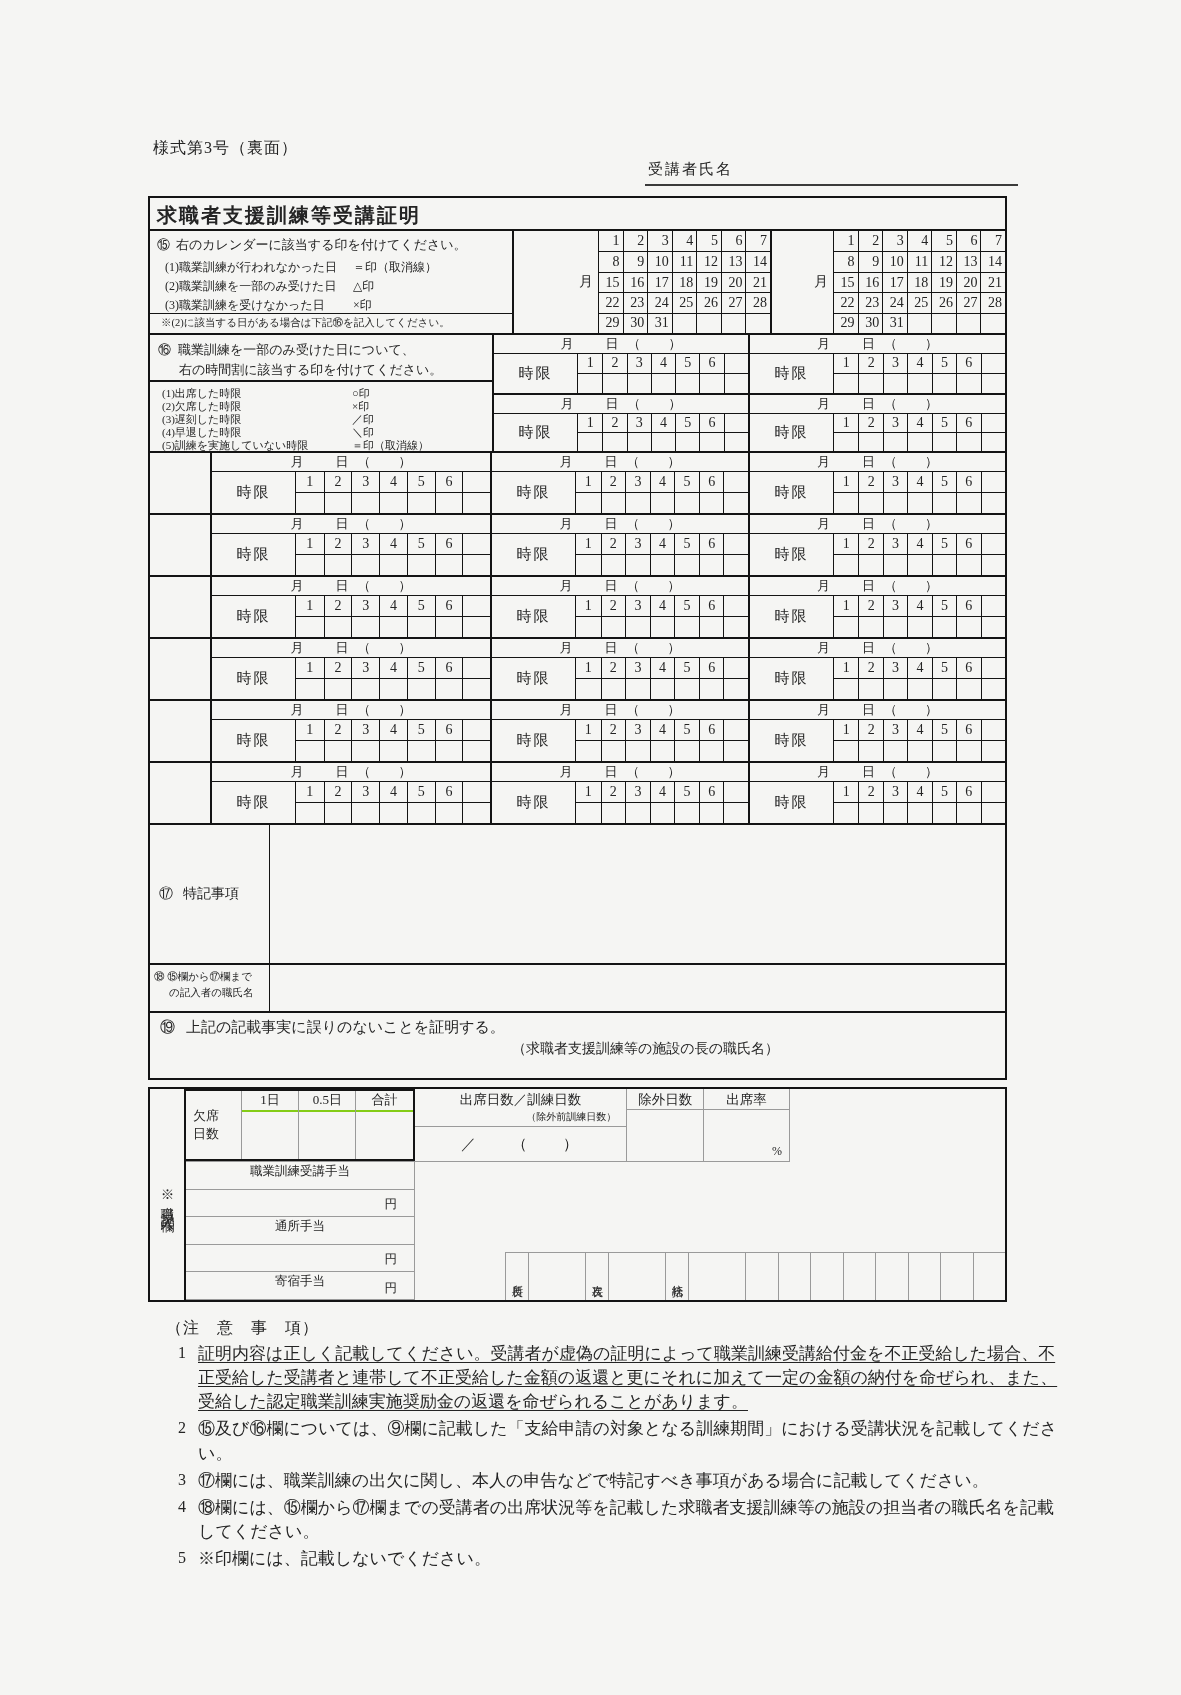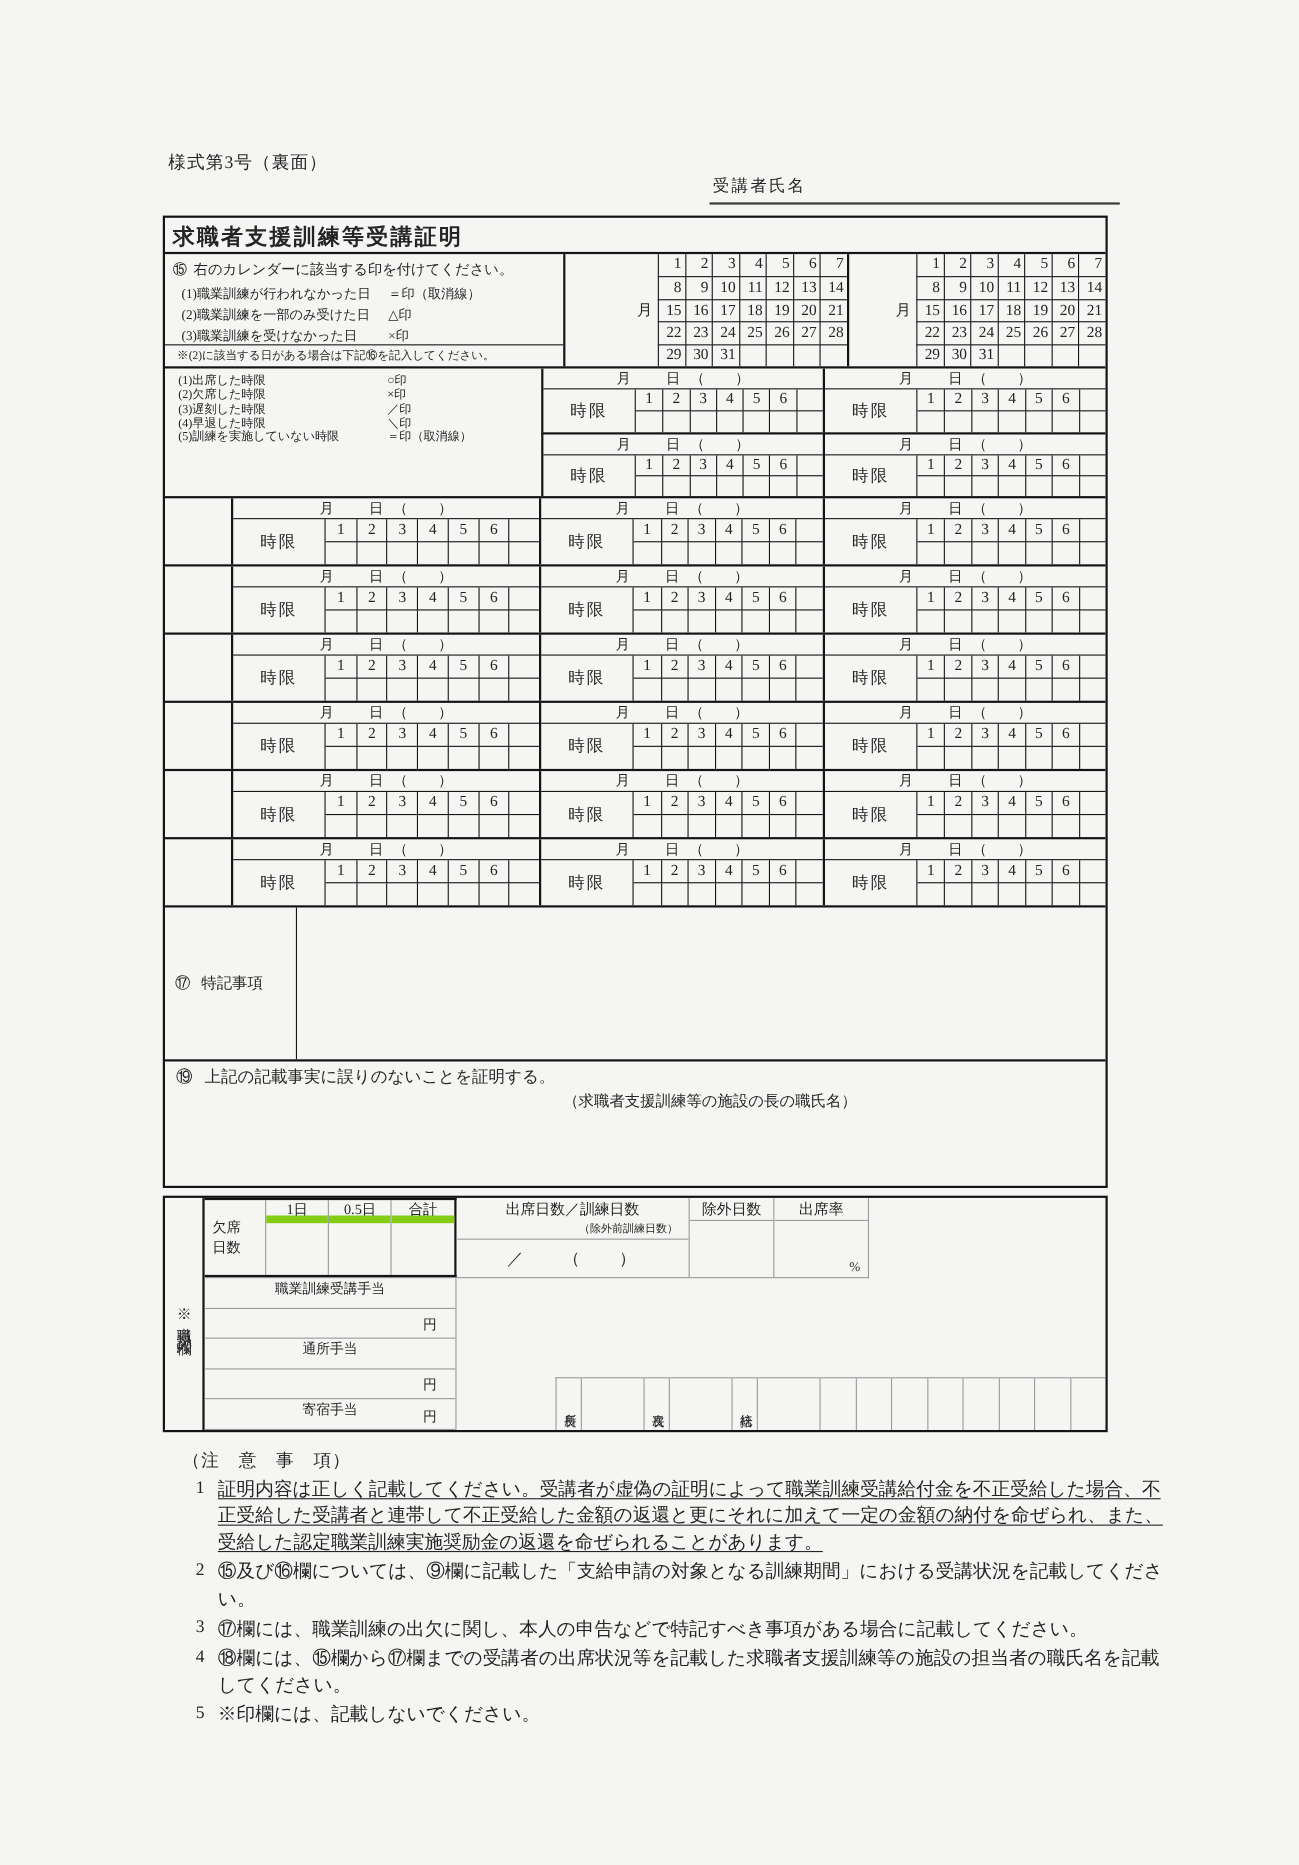--- a/index.html
+++ b/index.html
@@ -89,21 +89,21 @@
   
   .staff-box { position: absolute; left: 148px; top: 1087px; width: 859px; height: 215px; border: 2.5px solid #141414; display: flex; }
   .staff-vlabel { width: 36px; border-right: 2px solid #141414; display: flex; align-items: center; justify-content: center; }
   .staff-vlabel span { writing-mode: vertical-rl; font-size: 13.5px; letter-spacing: 3px; }
   .staff-content { flex: 1; position: relative; display: flex; flex-direction: column; }
   .stats-row { height: 74px; width: 604px; display: flex; border-right: 1px solid #9a9a9a; border-bottom: 1px solid #9a9a9a; }
   .absence-table { width: 229px; border: 2px solid #141414; border-left: none; display: flex; }
   .absence-label { width: 56px; border-right: 1px solid #9a9a9a; display: flex; flex-direction: column; justify-content: center; padding-left: 7px; font-size: 13px; line-height: 1.35; }
   .absence-col { flex: 1; display: flex; flex-direction: column; }
   .absence-col + .absence-col { border-left: 1px solid #9a9a9a; }
-  .absence-col-header { height: 21px; border-bottom: 7px solid #84cc16; text-align: center; font-size: 13px; }
+  .absence-col-header { height: 21px; border-bottom: 2px solid #84cc16; text-align: center; font-size: 13px; }
   .absence-col-value { flex: 1; }
   .att-cell { width: 213px; border-right: 1px solid #9a9a9a; display: flex; flex-direction: column; }
   .att-header { height: 21px; text-align: center; font-size: 13.5px; padding-top: 2px; }
   .att-sub { height: 17px; text-align: right; font-size: 10px; padding-right: 10px; border-bottom: 1px solid #9a9a9a; }
   .att-value { flex: 1; display: flex; align-items: center; justify-content: center; font-size: 15px; letter-spacing: 2px; }
   .excl-col { width: 77px; border-right: 1px solid #9a9a9a; display: flex; flex-direction: column; }
   .rate-col { width: 85px; display: flex; flex-direction: column; }
   .col-header { height: 21px; border-bottom: 1px solid #9a9a9a; text-align: center; font-size: 13.5px; padding-top: 2px; }
   .col-value { flex: 1; position: relative; }
   .pct { position: absolute; right: 7px; bottom: 2px; font-size: 12px; }
@@ -256,20 +256,24 @@
               <div class="cal-cell"></div>
               <div class="cal-cell"></div>
               <div class="cal-cell"></div>
             </div>
           </div>
       </div>
     </div>
 
     <div class="row-s16">
       <div class="s16-left">
+        <div class="s16-instr">
+          <div><span class="s16-num">⑯</span><span>職業訓練を一部のみ受けた日について、</span></div>
+          <div class="line2">右の時間割に該当する印を付けてください。</div>
+        </div>
         <div class="s16-list">
           <div class="s16-item">
               <span class="s16-item-label">(1)出席した時限</span>
               <span>○印</span>
             </div>
           <div class="s16-item">
               <span class="s16-item-label">(2)欠席した時限</span>
               <span>×印</span>
             </div>
           <div class="s16-item">
@@ -931,20 +935,27 @@
       </div>
 
     <div class="row-s17">
       <div class="s17-label">
         <span>⑰</span>
         <span>特記事項</span>
       </div>
       <div class="fill-cell"></div>
     </div>
 
+    <div class="row-s18">
+      <div class="s18-label">
+        <div><span>⑱</span> <span>⑮欄から⑰欄まで</span></div>
+        <div class="s18-line2">の記入者の職氏名</div>
+      </div>
+      <div class="fill-cell"></div>
+    </div>
 
     <div class="row-s19">
       <div class="s19-line1">
         <span>⑲</span>
         <span>上記の記載事実に誤りのないことを証明する。</span>
       </div>
       <div class="s19-line3">（求職者支援訓練等の施設の長の職氏名）</div>
     </div>
 
   </div>

